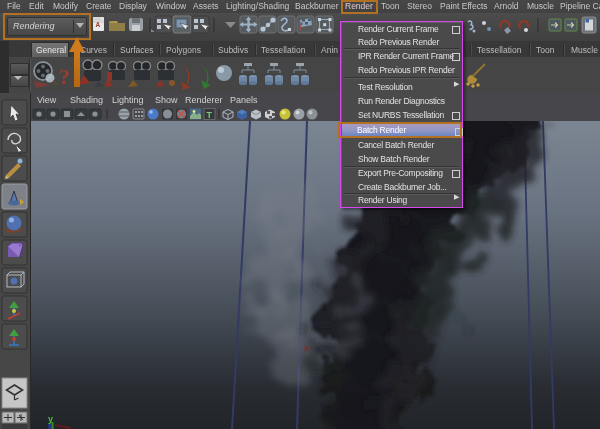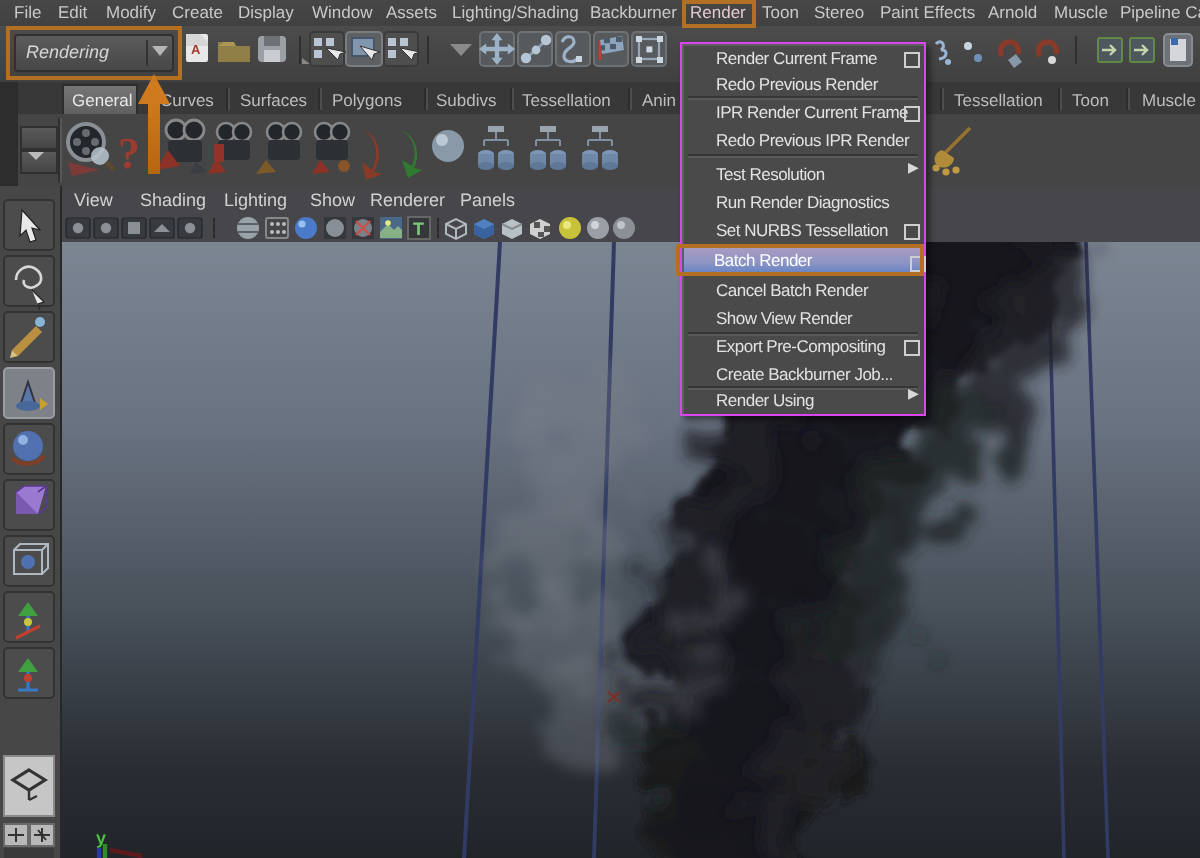--- a/index.html
+++ b/index.html
@@ -481,21 +481,21 @@
 <span class="it" style="top:13px">Redo Previous Render</span>
 <span class="ms" style="top:26px"></span>
 <span class="it" style="top:27px">IPR Render Current Frame</span>
 <span class="it" style="top:40.5px">Redo Previous IPR Render</span>
 <span class="ms" style="top:54.5px"></span>
 <span class="it" style="top:58px">Test Resolution</span>
 <span class="it" style="top:72px">Run Render Diagnostics</span>
 <span class="it" style="top:86px">Set NURBS Tessellation</span>
 <span class="ms" style="top:99.5px"></span>
 <span class="it" style="top:116px">Cancel Batch Render</span>
-<span class="it" style="top:130px">Show View Render</span>
+<span class="it" style="top:130px">Show Batch Render</span>
 <span class="ms" style="top:143.5px"></span>
 <span class="it" style="top:144px">Export Pre-Compositing</span>
 <span class="it" style="top:158px">Create Backburner Job...</span>
 <span class="ms" style="top:170.5px"></span>
 <span class="it" style="top:171px">Render Using</span>
 <div style="position:absolute;left:1px;top:102px;width:119px;height:13.5px;background:linear-gradient(#a99bc0 0%,#8e95c5 50%,#5c7fc2 100%);">
  <span style="position:absolute;left:15px;top:0;height:13.5px;line-height:13.5px;font-size:8.5px;letter-spacing:-0.25px;color:#fff;">Batch Render</span>
 </div>
 <span class="ob" style="left:111px;top:4px"></span>
 <span class="ob" style="left:111px;top:31px"></span>

